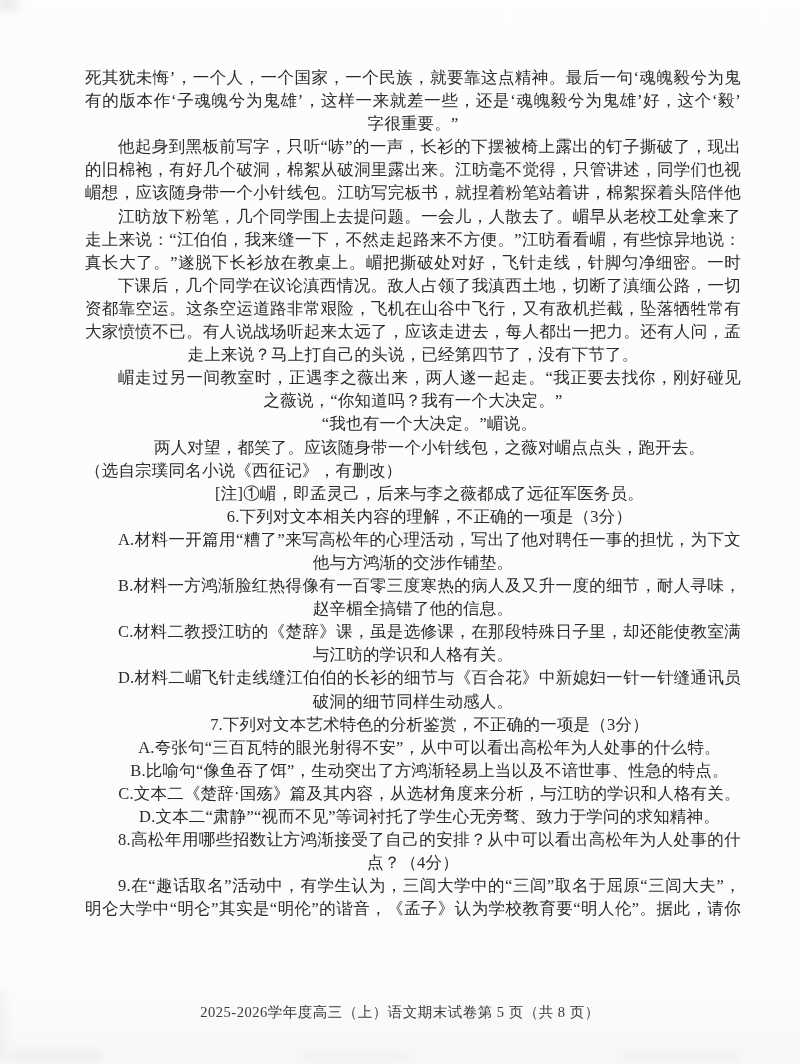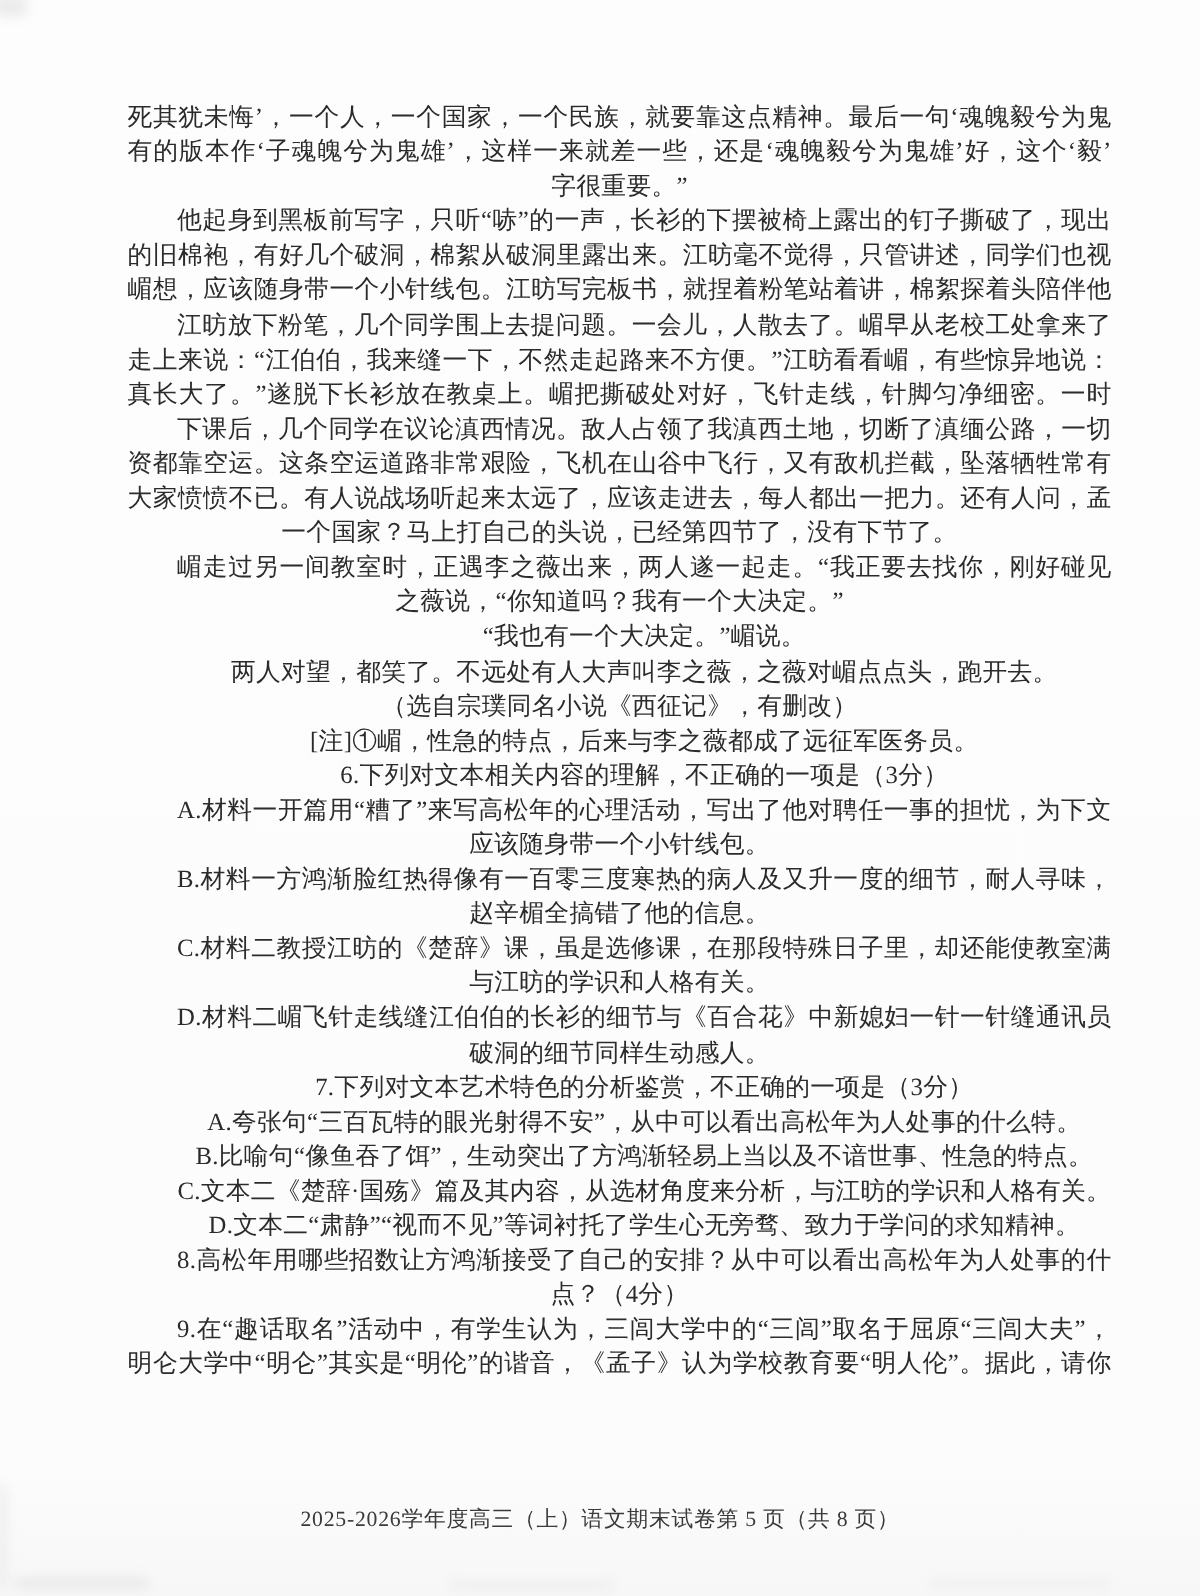--- a/index.html
+++ b/index.html
@@ -30,21 +30,21 @@
     line-height: 23.1px;
     filter: blur(0.3px);
     letter-spacing: 0.2px;
   }
   .line {
     height: 23.1px;
     overflow: hidden;
     text-align: center;
   }
   .line.indent { padding-left: 33px; }
-  .line.right  { text-align: center; }
+  .line.right  { text-align: left; }
   .line.full   { text-align: justify; text-align-last: justify; }
   .page-footer {
     position: absolute;
     left: 0;
     right: 0;
     top: 1003px;
     text-align: center;
     color: #3a3a3a;
     font-size: 14.5px;
     letter-spacing: 0.5px;
@@ -75,30 +75,30 @@
       <div class="line flush">字很重要。”</div>
       <div class="line indent full">他起身到黑板前写字，只听“哧”的一声，长衫的下摆被椅上露出的钉子撕破了，现出里面</div>
       <div class="line flush full">的旧棉袍，有好几个破洞，棉絮从破洞里露出来。江昉毫不觉得，只管讲述，同学们也视而不见。</div>
       <div class="line flush full">嵋想，应该随身带一个小针线包。江昉写完板书，就捏着粉笔站着讲，棉絮探着头陪伴他一直到</div>
       <div class="line indent full">江昉放下粉笔，几个同学围上去提问题。一会儿，人散去了。嵋早从老校工处拿来了针线，</div>
       <div class="line flush full">走上来说：“江伯伯，我来缝一下，不然走起路来不方便。”江昉看看嵋，有些惊异地说：“你</div>
       <div class="line flush full">真长大了。”遂脱下长衫放在教桌上。嵋把撕破处对好，飞针走线，针脚匀净细密。一时缝毕，</div>
       <div class="line indent full">下课后，几个同学在议论滇西情况。敌人占领了我滇西土地，切断了滇缅公路，一切外援物</div>
       <div class="line flush full">资都靠空运。这条空运道路非常艰险，飞机在山谷中飞行，又有敌机拦截，坠落牺牲常有所闻。</div>
       <div class="line flush full">大家愤愤不已。有人说战场听起来太远了，应该走进去，每人都出一把力。还有人问，孟灵己下</div>
-      <div class="line flush">一个国家？马上打自己的头说，已经第四节了，没有下节了。</div>
+      <div class="line flush">走上来说？马上打自己的头说，已经第四节了，没有下节了。</div>
       <div class="line indent full">嵋走过另一间教室时，正遇李之薇出来，两人遂一起走。“我正要去找你，刚好碰见了。”</div>
       <div class="line flush">之薇说，“你知道吗？我有一个大决定。”</div>
       <div class="line indent">“我也有一个大决定。”嵋说。</div>
-      <div class="line indent">两人对望，都笑了。不远处有人大声叫李之薇，之薇对嵋点点头，跑开去。</div>
+      <div class="line indent">两人对望，都笑了。应该随身带一个小针线包，之薇对嵋点点头，跑开去。</div>
       <div class="line right">（选自宗璞同名小说《西征记》，有删改）</div>
-      <div class="line indent">[注]①嵋，性急的特点，后来与李之薇都成了远征军医务员。</div>
+      <div class="line indent">[注]①嵋，即孟灵己，后来与李之薇都成了远征军医务员。</div>
       <div class="line indent">6.下列对文本相关内容的理解，不正确的一项是（3分）</div>
       <div class="line indent full">A.材料一开篇用“糟了”来写高松年的心理活动，写出了他对聘任一事的担忧，为下文</div>
-      <div class="line flush">应该随身带一个小针线包。</div>
+      <div class="line flush">他与方鸿渐的交涉作铺垫。</div>
       <div class="line indent full">B.材料一方鸿渐脸红热得像有一百零三度寒热的病人及又升一度的细节，耐人寻味，原因是</div>
       <div class="line flush">赵辛楣全搞错了他的信息。</div>
       <div class="line indent full">C.材料二教授江昉的《楚辞》课，虽是选修课，在那段特殊日子里，却还能使教室满座，这</div>
       <div class="line flush">与江昉的学识和人格有关。</div>
       <div class="line indent full">D.材料二嵋飞针走线缝江伯伯的长衫的细节与《百合花》中新媳妇一针一针缝通讯员衣肩上</div>
       <div class="line flush">破洞的细节同样生动感人。</div>
       <div class="line indent">7.下列对文本艺术特色的分析鉴赏，不正确的一项是（3分）</div>
       <div class="line indent">A.夸张句“三百瓦特的眼光射得不安”，从中可以看出高松年为人处事的什么特。</div>
       <div class="line indent">B.比喻句“像鱼吞了饵”，生动突出了方鸿渐轻易上当以及不谙世事、性急的特点。</div>
       <div class="line indent">C.文本二《楚辞·国殇》篇及其内容，从选材角度来分析，与江昉的学识和人格有关。</div>

